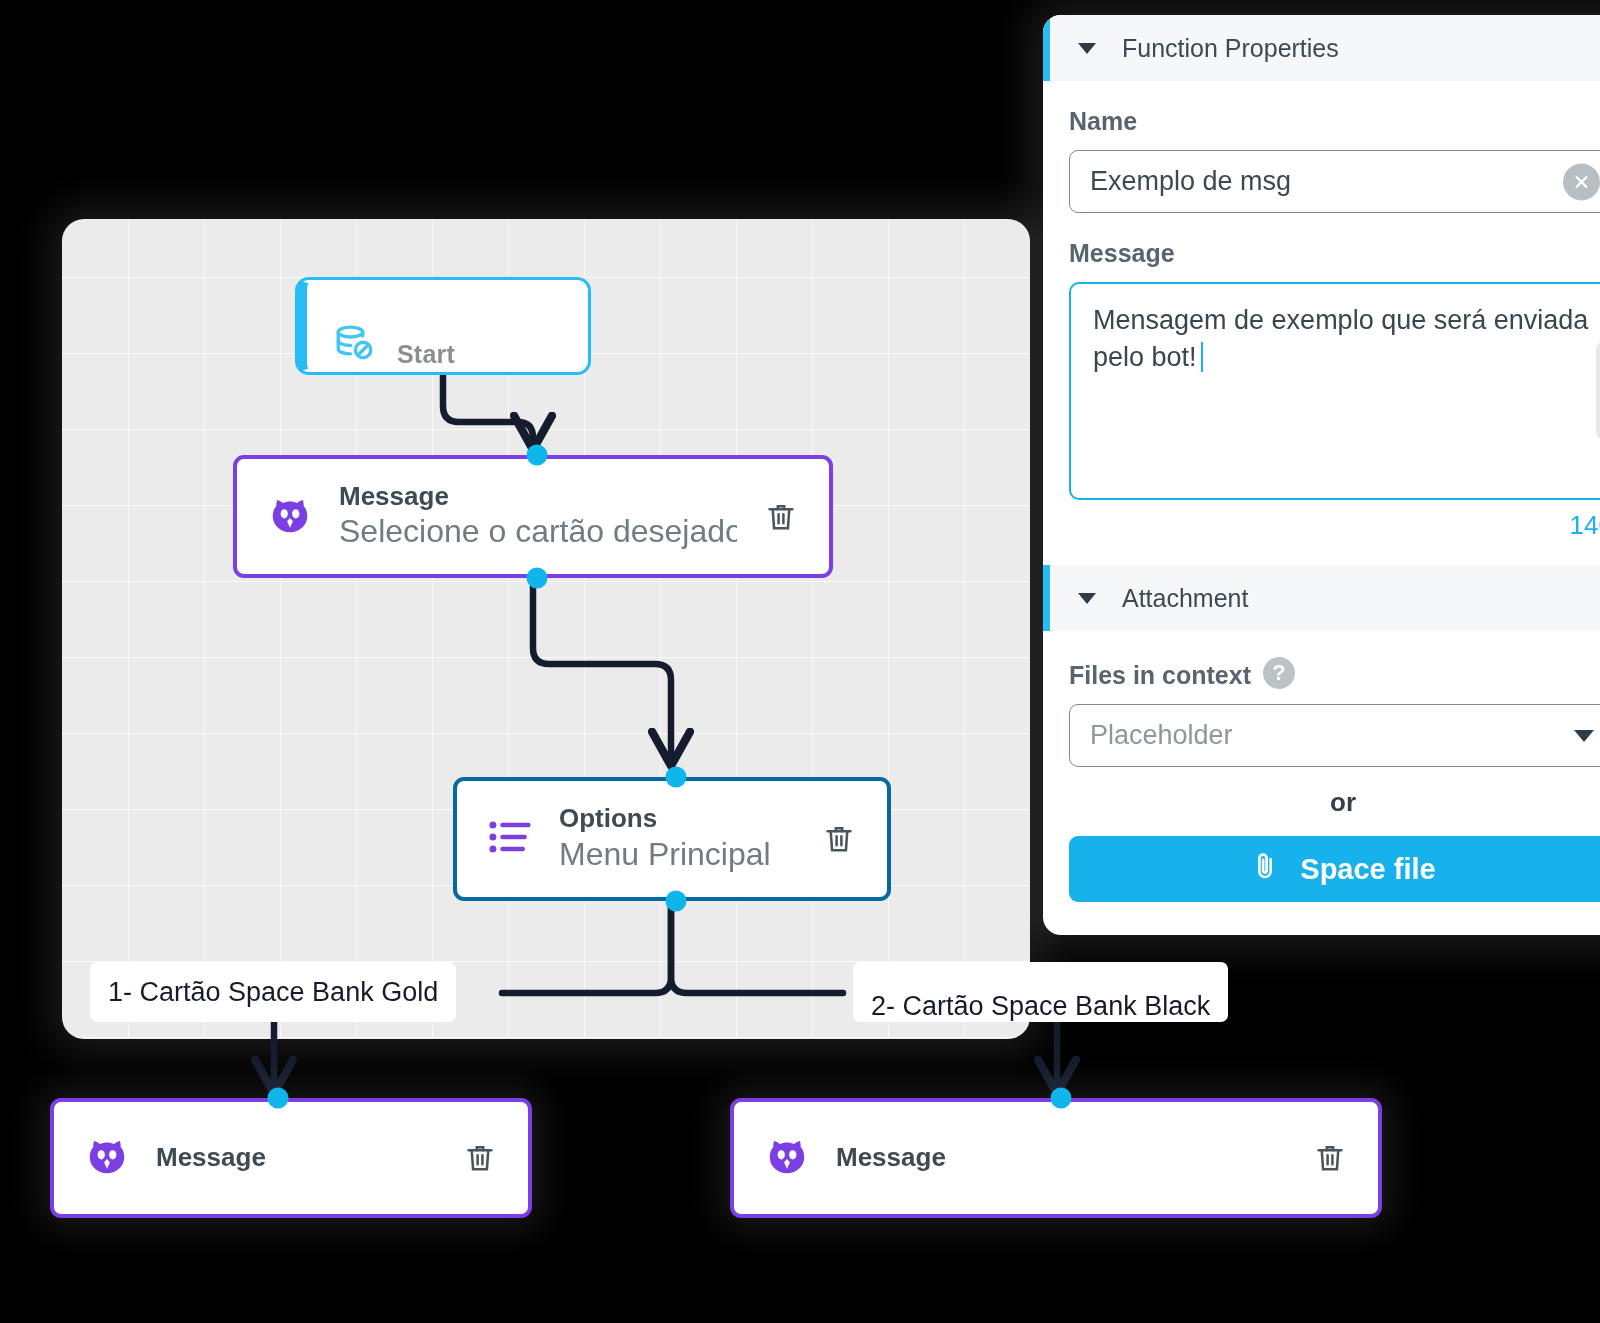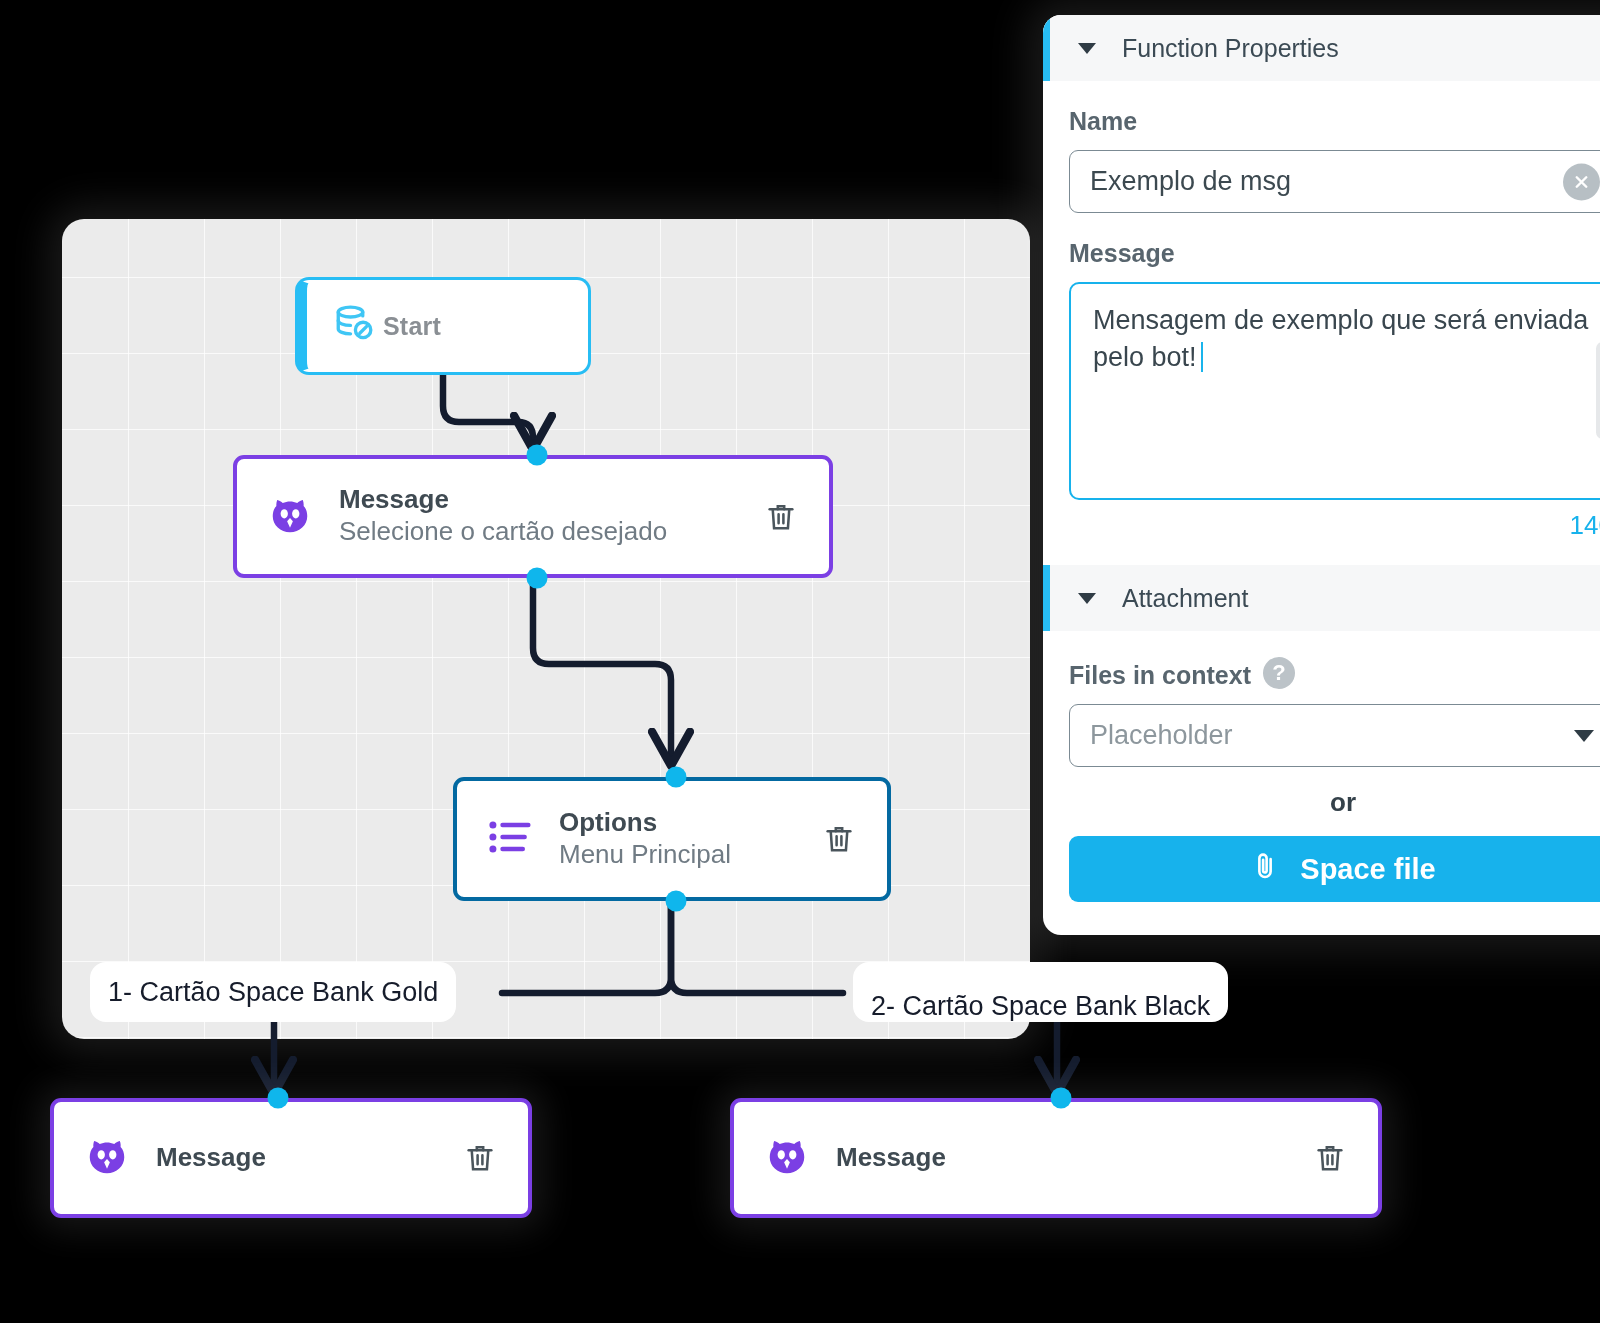--- a/index.html
+++ b/index.html
@@ -53,21 +53,22 @@
     align-items: center;
   }
 
   .node-start {
     left: 298px; top: 280px;
     width: 290px; height: 92px;
     border: 3px solid #ffffff;
     border-left: 9px solid #27bdf4;
     box-shadow: 0 0 0 3px #27bdf4;
     padding-left: 26px;
-    gap: 8px;
+    gap: 22px;
+    align-items: flex-end;
   }
   .start-label {
     font-size: 25px;
     font-weight: bold;
     color: #8a8f94;
     letter-spacing: .2px;
   }
 
   .node-msg {
     border: 4px solid #7b3fe4;
@@ -83,21 +84,21 @@
   .node-floating { box-shadow: 0 0 34px 12px rgba(255,255,255,0.09); }
 
   .node-text { flex: 1; min-width: 0; }
   .node-title {
     font-size: 26px;
     font-weight: bold;
     color: #3f4a52;
     line-height: 1.15;
   }
   .node-sub {
-    font-size: 26px;
+    font-size: 32px;
     color: #707b84;
     line-height: 1.25;
     white-space: nowrap;
     overflow: hidden;
   }
 
   .trash-btn {
     margin-right: 30px;
     width: 36px; height: 40px;
     display: flex; align-items: center; justify-content: center;
@@ -111,21 +112,21 @@
     border-radius: 50%;
     background: #0fb6ec;
     transform: translate(-50%, -50%);
     cursor: pointer;
   }
 
   
   .chip {
     position: absolute;
     background: #ffffff;
-    border-radius: 16px;
+    border-radius: 7px;
     height: 60px;
     display: flex;
     align-items: center;
     padding: 0 18px;
     font-size: 27px;
     color: #161c2b;
     white-space: nowrap;
   }
   .chip-1 { left: 90px; top: 962px; }
   .chip-2 { left: 853px; top: 962px; align-items: flex-end; }

